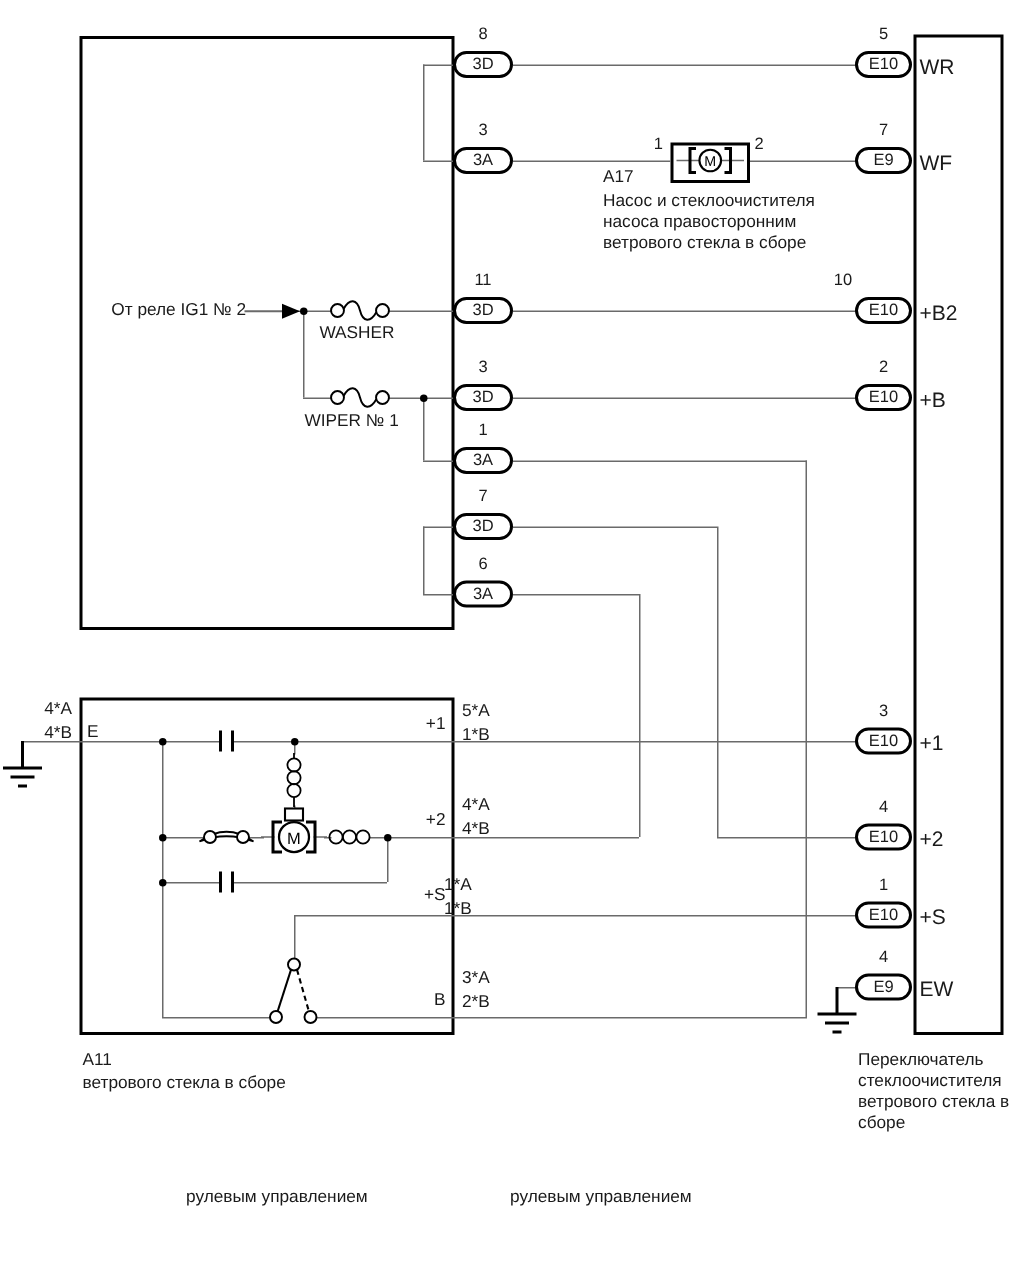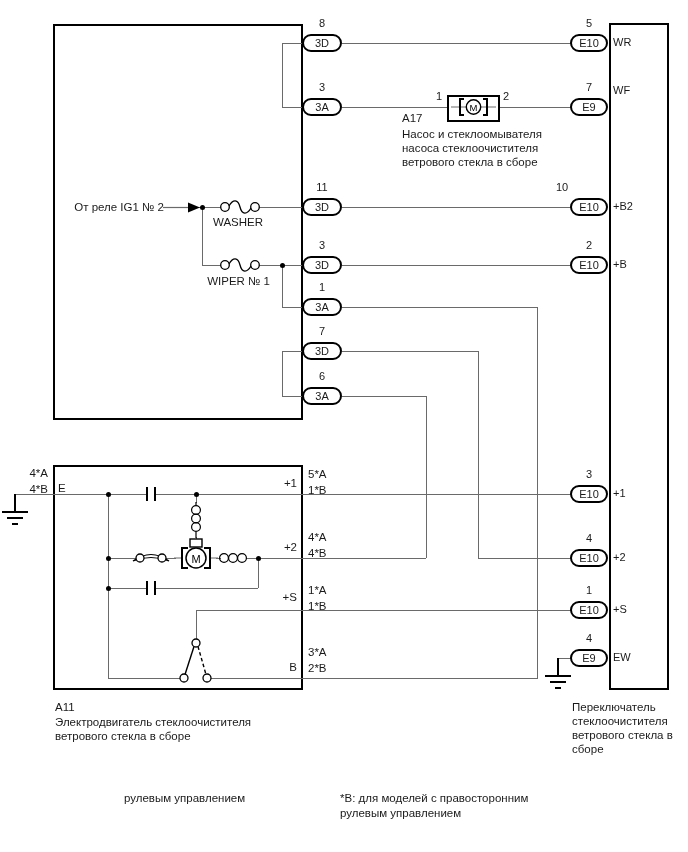--- a/index.html
+++ b/index.html
@@ -6,21 +6,21 @@
   #stage{position:relative;width:688px;height:852px;background:#fff;
          font-family:"Liberation Sans",sans-serif;color:#1a1a1a;overflow:hidden}
   .box{position:absolute;border:2px solid #000;box-sizing:border-box}
   .hw{position:absolute;height:1px;background:#6a6a6a}
   .vw{position:absolute;width:1px;background:#6a6a6a}
   .dot{position:absolute;width:5px;height:5px;border-radius:50%;background:#000}
   .oval{position:absolute;box-sizing:border-box;border:2px solid #000;border-radius:10px;
         background:#fff;display:flex;align-items:center;justify-content:center;
         font-size:11px;color:#1a1a1a;z-index:5}
   .pnum{position:absolute;font-size:11px;text-align:center;z-index:6}
-  .sig{position:absolute;font-size:11px;z-index:6}
+  .sig{position:absolute;font-size:14px;z-index:6}
   .cap{position:absolute;font-size:11.5px;line-height:14px;white-space:nowrap}
   .plate{position:absolute;width:2px;height:14px;background:#000;z-index:4}
   .lbl{position:absolute;font-size:11.5px;white-space:nowrap}
   svg{position:absolute;overflow:visible;z-index:4}
   svg text{font-family:"Liberation Sans",sans-serif}
 </style>
 </head>
 <body>
 
 <div id="stage">
@@ -96,21 +96,21 @@
     <circle cx="39" cy="11" r="4.3" fill="#fff" stroke="#000" stroke-width="1.3"></circle>
     <path d="M13,10 C17,3 22,3 24,11 C26,19 31,19 35,12" stroke="#000" stroke-width="1.3" fill="none"></path>
   </svg>
   <div class="lbl" style="left:207px;top:216px;width:62px;text-align:center">WASHER</div>
 
   <svg style="left:216px;top:254px" width="52" height="22">
     <circle cx="9" cy="11" r="4.3" fill="#fff" stroke="#000" stroke-width="1.3"></circle>
     <circle cx="39" cy="11" r="4.3" fill="#fff" stroke="#000" stroke-width="1.3"></circle>
     <path d="M13,10 C17,3 22,3 24,11 C26,19 31,19 35,12" stroke="#000" stroke-width="1.3" fill="none"></path>
   </svg>
-  <div class="lbl" style="left:180px;top:275px;width:90px;text-align:right">WIPER № 1</div>
+  <div class="lbl" style="left:203px;top:275px;width:90px;text-align:left">WIPER № 1</div>
 
   <div class="pnum" style="left:302px;top:17px;width:40px">8</div>
   <div class="oval" style="left:302px;top:34px;width:40px;height:18px">3D</div>
   <div class="pnum" style="left:302px;top:81px;width:40px">3</div>
   <div class="oval" style="left:302px;top:98px;width:40px;height:18px">3A</div>
   <div class="pnum" style="left:302px;top:181px;width:40px">11</div>
   <div class="oval" style="left:302px;top:198px;width:40px;height:18px">3D</div>
   <div class="pnum" style="left:302px;top:239px;width:40px">3</div>
   <div class="oval" style="left:302px;top:256px;width:40px;height:18px">3D</div>
   <div class="pnum" style="left:302px;top:281px;width:40px">1</div>
@@ -125,22 +125,22 @@
     <line x1="0" y1="11" x2="45" y2="11" stroke="#6a6a6a" stroke-width="1"></line>
     <path d="M13,3 H9 V19 H13" stroke="#000" stroke-width="2" fill="none"></path>
     <path d="M32,3 H36 V19 H32" stroke="#000" stroke-width="2" fill="none"></path>
     <circle cx="22.5" cy="11" r="7.2" fill="#fff" stroke="#000" stroke-width="1.4"></circle>
     <text x="22.5" y="14.5" text-anchor="middle" font-size="9.5" fill="#000">M</text>
   </svg>
   <div class="pnum" style="left:424px;top:90px;width:18px;text-align:right">1</div>
   <div class="pnum" style="left:503px;top:90px;width:18px;text-align:left">2</div>
   <div class="lbl" style="left:402px;top:112px">A17</div>
   <div class="cap" style="left:402px;top:127px">
-    <div>Насос и стеклоомывателя</div>
-    <div>насоса стеклоочистителя</div>
+    <div>Насос и стеклоочистителя</div>
+    <div>насоса правосторонним</div>
     <div>ветрового стекла в сборе</div>
   </div>
 
   <i class="plate" style="left:146px;top:487px"></i>
   <i class="plate" style="left:154px;top:487px"></i>
   <i class="plate" style="left:146px;top:581px"></i>
   <i class="plate" style="left:154px;top:581px"></i>
 
   <svg style="left:188px;top:502px" width="16" height="36">
     <line x1="8" y1="0" x2="8" y2="4" stroke="#000" stroke-width="1.2"></line>
@@ -199,44 +199,43 @@
     <div>1*B</div>
   </div>
 
   <div class="lbl" style="left:275px;top:541px;width:22px;text-align:right">+2</div>
   <div class="cap" style="left:308px;top:529px;line-height:16px">
     <div>4*A</div>
     <div>4*B</div>
   </div>
 
   <div class="lbl" style="left:275px;top:591px;width:22px;text-align:right">+S</div>
-  <div class="cap" style="left:308px;top:582px;line-height:16px">
+  <div class="cap" style="left:296px;top:582px;line-height:16px">
     <div>1*A</div>
     <div>1*B</div>
   </div>
 
   <div class="lbl" style="left:275px;top:661px;width:22px;text-align:right">B</div>
   <div class="cap" style="left:308px;top:644px;line-height:16px">
     <div>3*A</div>
     <div>2*B</div>
   </div>
 
   <div class="lbl" style="left:55px;top:701px">A11</div>
   <div class="cap" style="left:55px;top:715px">
-    <div>Электродвигатель стеклоочистителя</div>
     <div>ветрового стекла в сборе</div>
   </div>
 
   <div class="pnum" style="left:570px;top:17px;width:38px">5</div>
   <div class="oval" style="left:570px;top:34px;width:38px;height:18px">E10</div>
   <div class="sig" style="left:613px;top:36px">WR</div>
 
   <div class="pnum" style="left:570px;top:81px;width:38px">7</div>
   <div class="oval" style="left:570px;top:98px;width:38px;height:18px">E9</div>
-  <div class="sig" style="left:613px;top:84px">WF</div>
+  <div class="sig" style="left:613px;top:100px">WF</div>
 
   <div class="pnum" style="left:543px;top:181px;width:38px">10</div>
   <div class="oval" style="left:570px;top:198px;width:38px;height:18px">E10</div>
   <div class="sig" style="left:613px;top:200px">+B2</div>
 
   <div class="pnum" style="left:570px;top:239px;width:38px">2</div>
   <div class="oval" style="left:570px;top:256px;width:38px;height:18px">E10</div>
   <div class="sig" style="left:613px;top:258px">+B</div>
 
   <div class="pnum" style="left:570px;top:468px;width:38px">3</div>
@@ -259,17 +258,16 @@
     <div>Переключатель</div>
     <div>стеклоочистителя</div>
     <div>ветрового стекла в</div>
     <div>сборе</div>
   </div>
 
   <div class="cap" style="left:124px;top:791px;line-height:15px">
     <div>рулевым управлением</div>
   </div>
   <div class="cap" style="left:340px;top:791px;line-height:15px">
-    <div>*B: для моделей с правосторонним</div>
     <div>рулевым управлением</div>
   </div>
 
 </div>
 
 </body></html>

